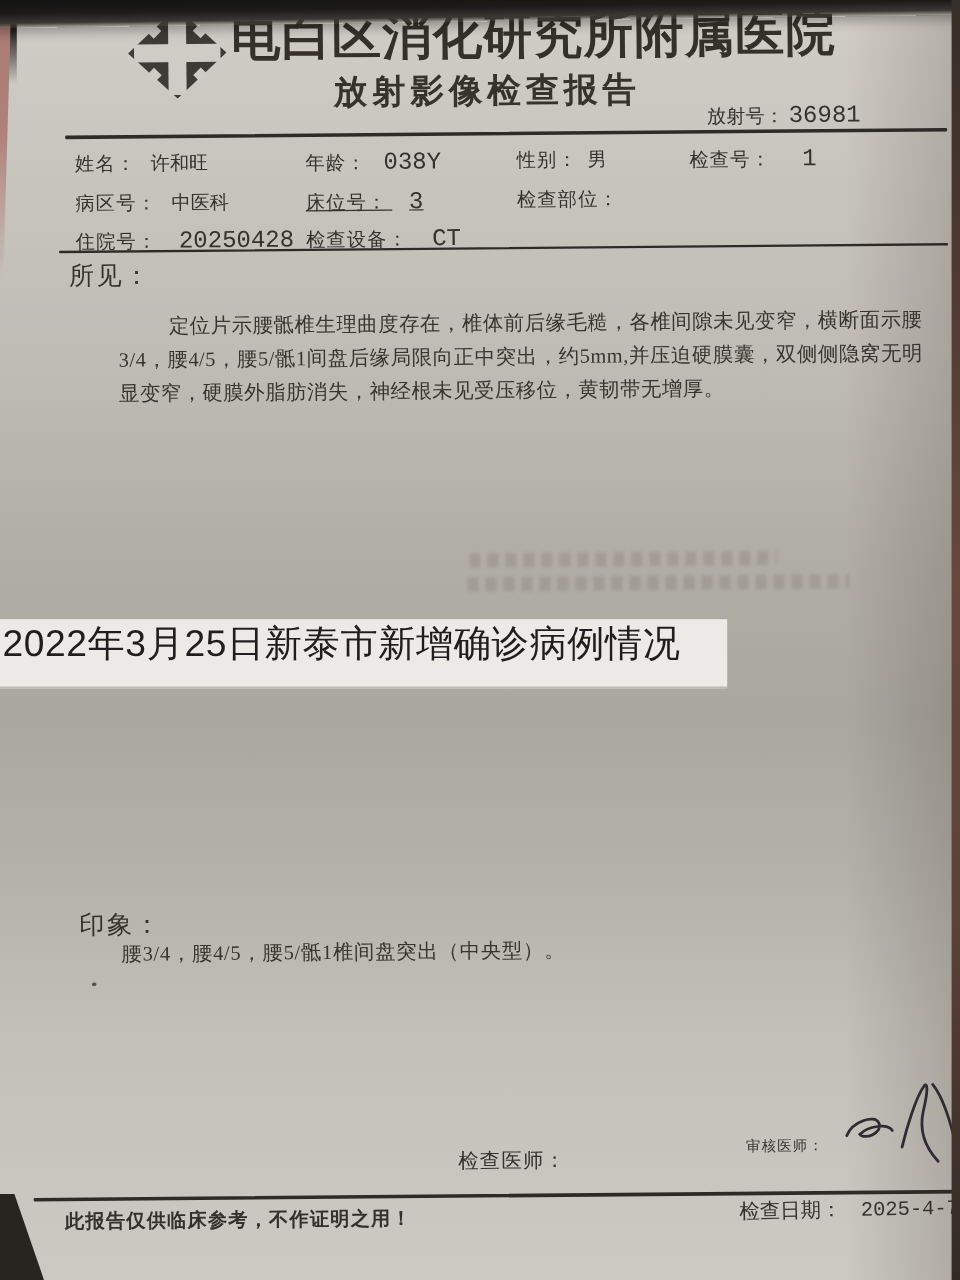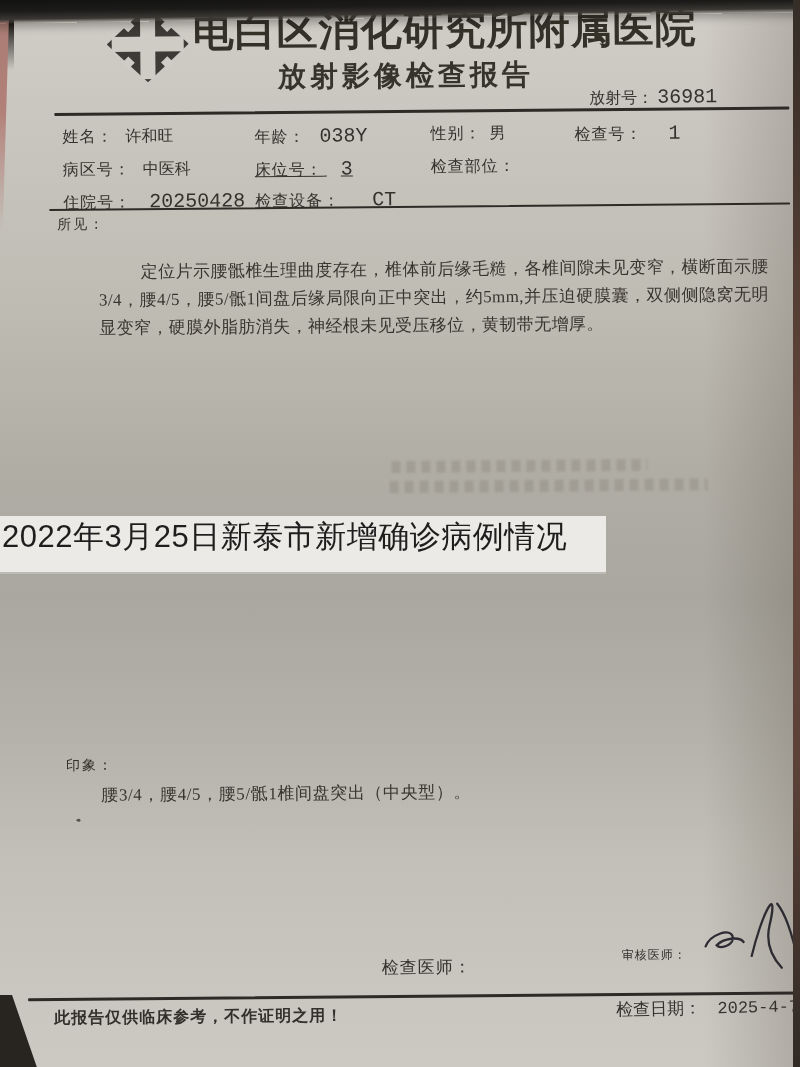--- a/index.html
+++ b/index.html
@@ -67,21 +67,21 @@
 
   .field{position:absolute;white-space:nowrap;font-size:16px;}
   .field .lbl{letter-spacing:1px;}
   .num{font-family:"Liberation Mono","DejaVu Sans Mono",monospace;font-size:20px;}
 
   #findings-text{
     left:101px;top:256px;width:670px;
     font-size:17px;line-height:28px;letter-spacing:0.4px;
     text-indent:42px;text-align:justify;color:#38352f;
   }
-  .section-label{font-size:14px;letter-spacing:2px;font-weight:500;color:#34312b;}
+  .section-label{font-size:21px;letter-spacing:2px;font-weight:500;color:#34312b;}
 
   #impression-text{left:99px;top:781px;font-size:17px;letter-spacing:0.6px;color:#38352f;}
 
   .bleed{
     position:absolute;height:12px;opacity:0.22;filter:blur(1.2px);
     background:repeating-linear-gradient(90deg,#6e695e 0 9px,transparent 9px 15px);
   }
   #speck{position:absolute;left:74px;top:816px;width:4px;height:3px;background:#57534b;border-radius:50%;}
 
   #sig-svg{position:absolute;left:690px;top:901px;}
@@ -160,21 +160,21 @@
       <span class="lbl">检查部位：</span>
       <span style="margin-left:6px;"></span>
     </div>
 
     <div class="field" style="left:66px;top:188px;">
       <span class="lbl">住院号：</span>
       <span class="num" style="margin-left:14px;">20250428</span>
     </div>
     <div class="field" style="left:258px;top:188px;">
       <span class="lbl">检查设备：</span>
-      <span class="num" style="margin-left:28px;">CT</span>
+      <span class="num" style="margin-left:16px;">CT</span>
     </div>
 
     <div class="line" style="left:52px;top:206px;width:741px;height:2px;"></div>
 
     <div class="abs section-label" style="left:60px;top:213px;">所见：</div>
     <div class="abs" id="findings-text">定位片示腰骶椎生理曲度存在，椎体前后缘毛糙，各椎间隙未见变窄，横断面示腰3/4，腰4/5，腰5/骶1间盘后缘局限向正中突出，约5mm,并压迫硬膜囊，双侧侧隐窝无明显变窄，硬膜外脂肪消失，神经根未见受压移位，黄韧带无增厚。</div>
 
     <div class="bleed" style="left:392px;top:461px;width:256px;"></div>
     <div class="bleed" style="left:390px;top:481px;width:318px;"></div>
 

